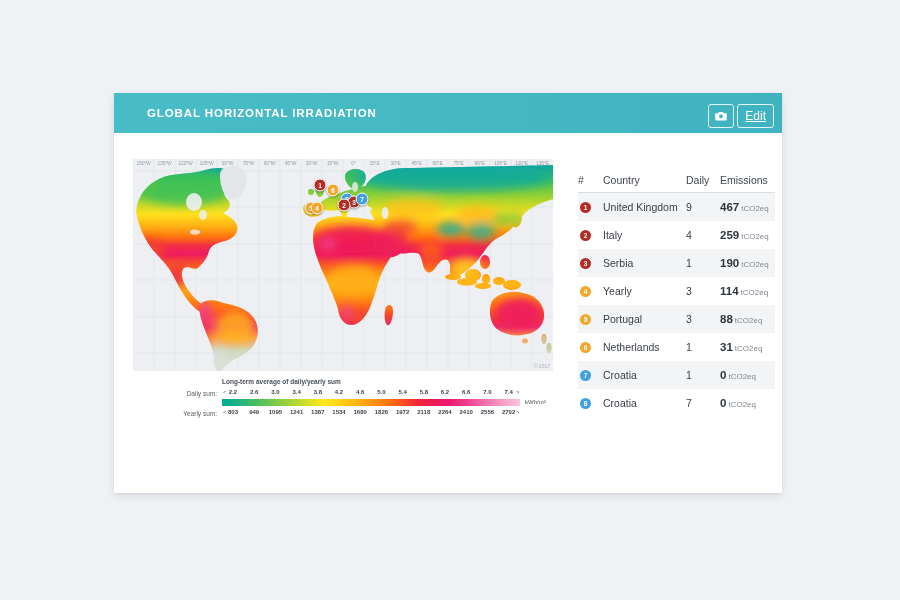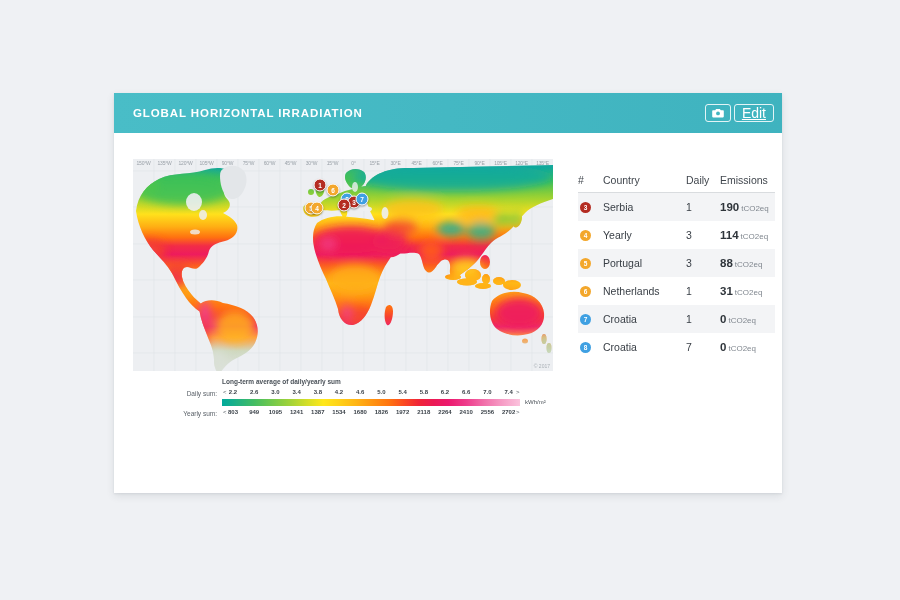--- a/index.html
+++ b/index.html
@@ -3,24 +3,24 @@
 <meta charset="utf-8">
 <style>
   html,body{margin:0;padding:0;width:900px;height:600px;overflow:hidden;
     background:#eff1f4;font-family:"Liberation Sans",sans-serif;
     -webkit-font-smoothing:antialiased;}
   .card{position:absolute;left:114px;top:93px;width:668px;height:400px;
     background:#ffffff;box-shadow:0 3px 8px rgba(40,50,60,.10),0 1px 2px rgba(40,50,60,.08);}
   
   .hdr{position:absolute;left:0;top:0;width:100%;height:40px;
     background:linear-gradient(90deg,#49bdc7,#3fb3bf);display:flex;align-items:center;}
-  .hdr-title{color:#fff;font-size:11.5px;font-weight:bold;letter-spacing:.9px;margin-left:19px;}
+  .hdr-title{color:#fff;font-size:11.5px;font-weight:bold;letter-spacing:.9px;margin-left:33px;}
   .hdr-btns{position:absolute;right:8px;top:11px;display:flex;gap:3px;}
-  .hbtn{height:18px;border:1px solid rgba(255,255,255,.85);border-radius:3px;
-    background:transparent;color:#fff;font-size:14px;font-family:"Liberation Sans",sans-serif;
+  .hbtn{height:24px;border:1px solid rgba(255,255,255,.85);border-radius:3px;
+    background:transparent;color:#fff;font-size:12px;font-family:"Liberation Sans",sans-serif;
     display:flex;align-items:center;justify-content:center;padding:0 7px;cursor:pointer;text-decoration:underline;}
   .hbtn svg{display:block;}
   
   .map{position:absolute;left:19px;top:66px;width:420px;height:212px;background:#edeff2;overflow:hidden;}
   .map svg{position:absolute;left:0;top:0;}
   .lonlabels{position:absolute;left:0;top:1px;width:420px;height:6px;}
   .lonlabels span{position:absolute;top:0;transform:translateX(-50%);font-size:5px;
     color:#9aa1a8;white-space:nowrap;letter-spacing:-.2px;}
   .copyright{position:absolute;right:3px;bottom:2px;font-size:5px;color:#aab0b6;}
   .marker{position:absolute;width:11px;height:11px;border-radius:50%;border:1.5px solid #fff;
@@ -289,20 +289,36 @@
   <div class="tbl">
     <div class="trow thead">
       <div>#</div>
       <div>Country</div>
       <div>Daily</div>
       <div>Emissions</div>
     </div>
     <div id="table-rows">
         <div class="trow stripe">
           <div>
+            <div class="badge c-red">1</div>
+          </div>
+          <div class="country">United Kingdom</div>
+          <div class="sites">9</div>
+          <div class="emis">467<small>tCO2eq</small></div>
+        </div>
+        <div class="trow">
+          <div>
+            <div class="badge c-red">2</div>
+          </div>
+          <div class="country">Italy</div>
+          <div class="sites">4</div>
+          <div class="emis">259<small>tCO2eq</small></div>
+        </div>
+        <div class="trow stripe">
+          <div>
             <div class="badge c-red">3</div>
           </div>
           <div class="country">Serbia</div>
           <div class="sites">1</div>
           <div class="emis">190<small>tCO2eq</small></div>
         </div>
         <div class="trow">
           <div>
             <div class="badge c-amber">4</div>
           </div>

